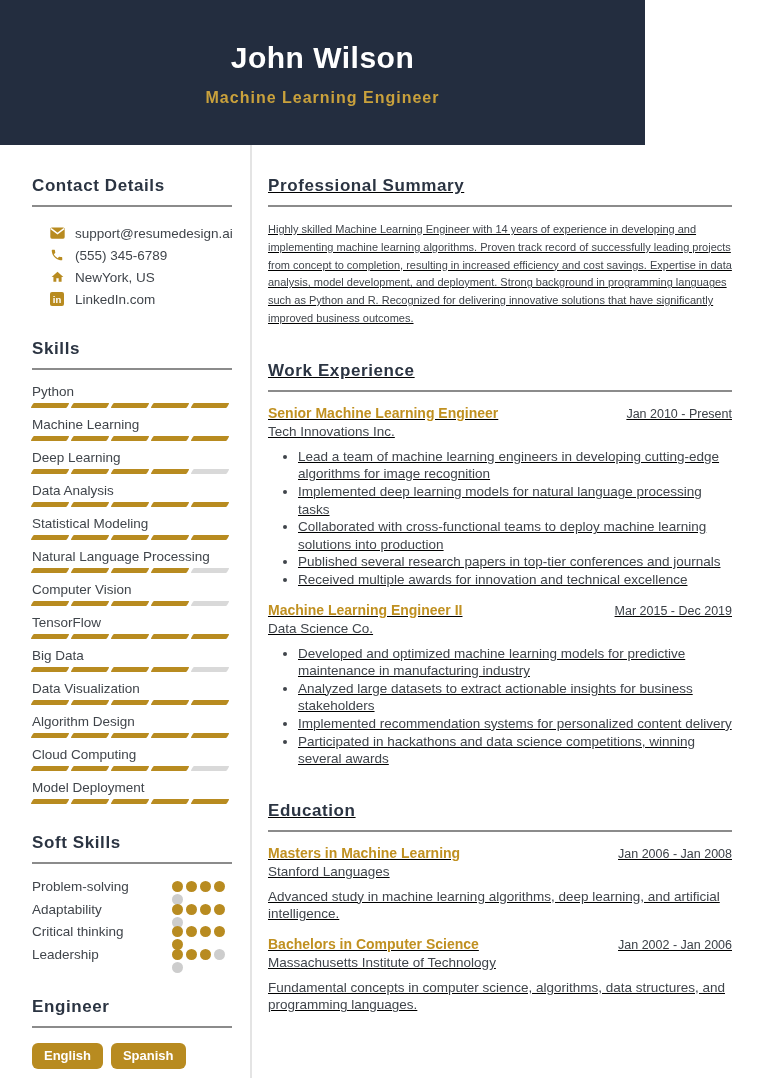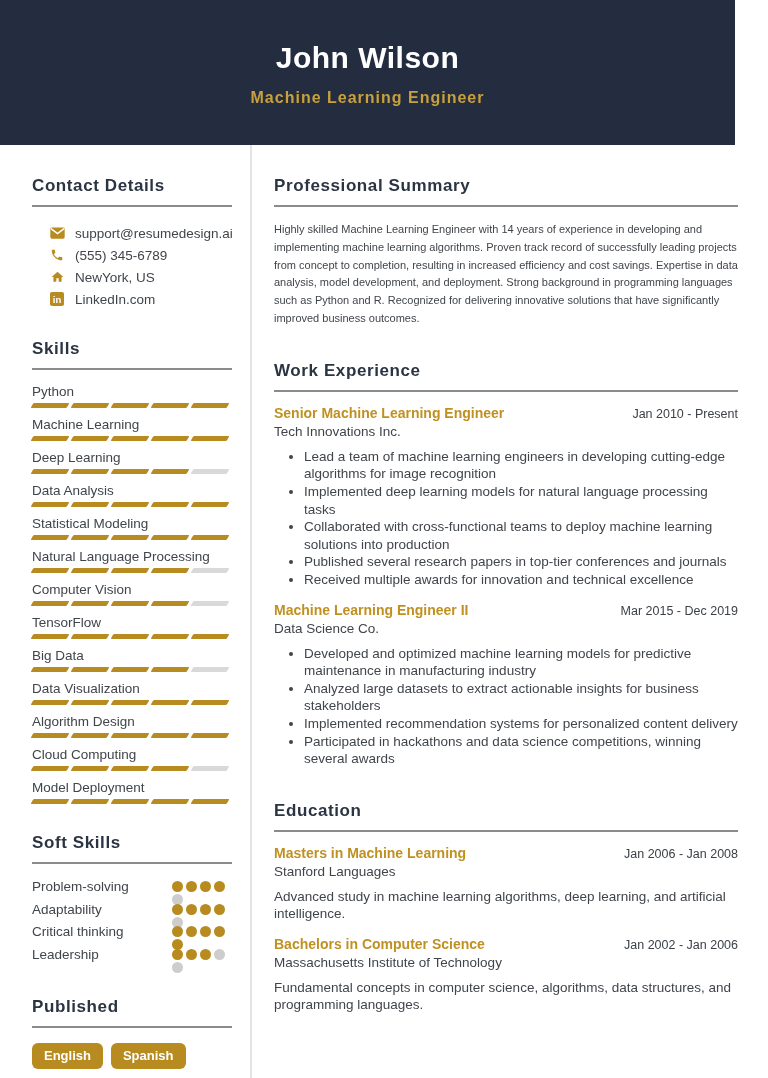--- a/index.html
+++ b/index.html
@@ -1,26 +1,26 @@
 <!DOCTYPE html>
 <html><head>
 <meta charset="utf-8">
 <style>
   html,body{margin:0;padding:0;background:#fff;}
   .page{position:relative;width:768px;height:1078px;background:#ffffff;
         font-family:"Liberation Sans",sans-serif;overflow:hidden;}
   
-  .hdr{position:absolute;left:0;top:0;width:735px;height:145px;background:#232d3f;
+  .hdr{position:absolute;left:0;top:0;width:645px;height:145px;background:#232d3f;
        text-align:center;box-sizing:border-box;padding-top:41px;}
   .hdr h1{margin:0;color:#ffffff;font-size:30px;font-weight:bold;letter-spacing:0.5px;}
   .hdr .sub{margin-top:14px;color:#c9a13c;font-size:16px;font-weight:bold;letter-spacing:1px;}
   
   .divider{position:absolute;left:250px;top:145px;width:2px;height:933px;background:#e4e4e4;}
   .left{position:absolute;left:32px;top:145px;width:200px;}
-  .right{position:absolute;left:274px;top:145px;width:464px;}
+  .right{position:absolute;left:268px;top:145px;width:464px;text-decoration:underline;}
   h2.sec{margin:0;font-size:17px;font-weight:bold;color:#2b3442;letter-spacing:0.6px;}
   .rule{height:2px;background:#8b8b8b;margin-top:9px;}
   section{display:block;}
   .left section{margin-top:29px;}
   .left section.first{margin-top:31px;}
   .right section{margin-top:33px;}
   .right section.first{margin-top:31px;}
   
   .contact-list{list-style:none;margin:15px 17px 0;padding:0;}
   .contact-list li{display:flex;align-items:center;gap:10px;height:22px;
@@ -288,21 +288,21 @@
               <span class="dot on"></span>
               <span class="dot on"></span>
               <span class="dot"></span>
               <span class="dot"></span>
             </div>
           </div>
         </div>
     </section>
 
     <section>
-      <h2 class="sec">Published</h2>
+      <h2 class="sec">Engineer</h2>
       <div class="rule"></div>
       <div class="lang-list" id="lang-list">
           <span class="pill">English</span>
           <span class="pill">Spanish</span>
         </div>
     </section>
   </aside>
 
   <main class="right">
     <section class="first">

